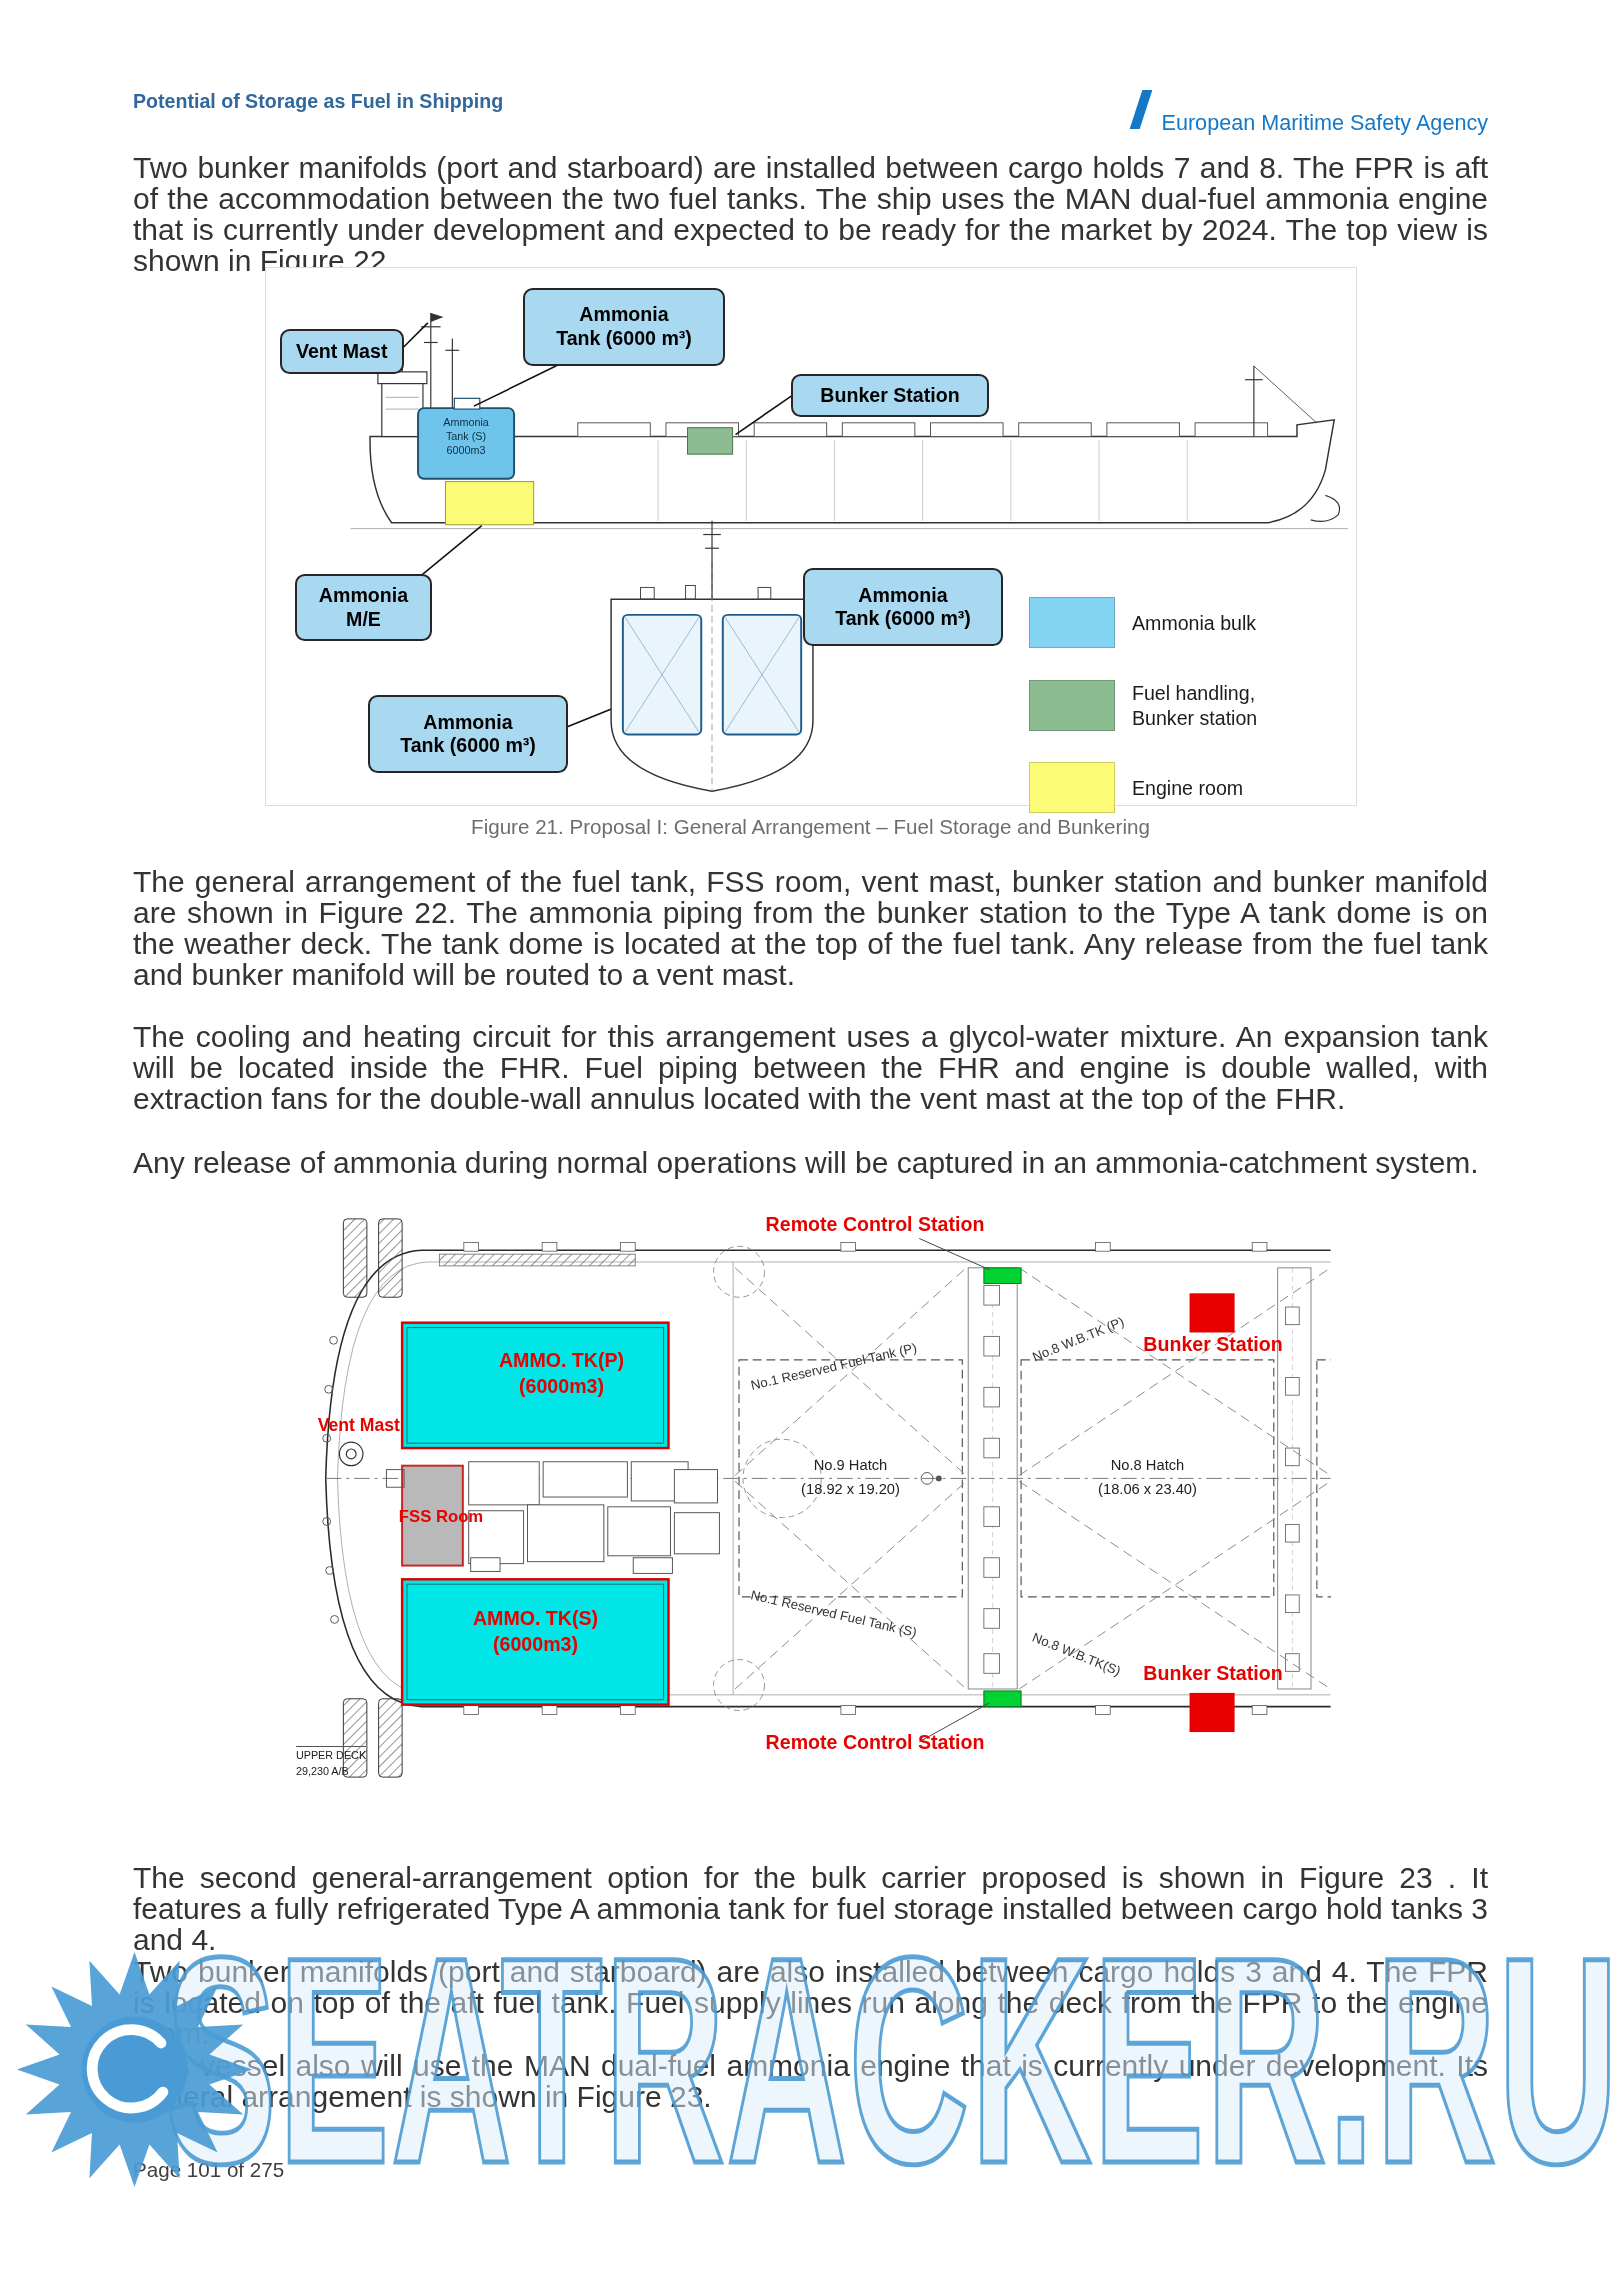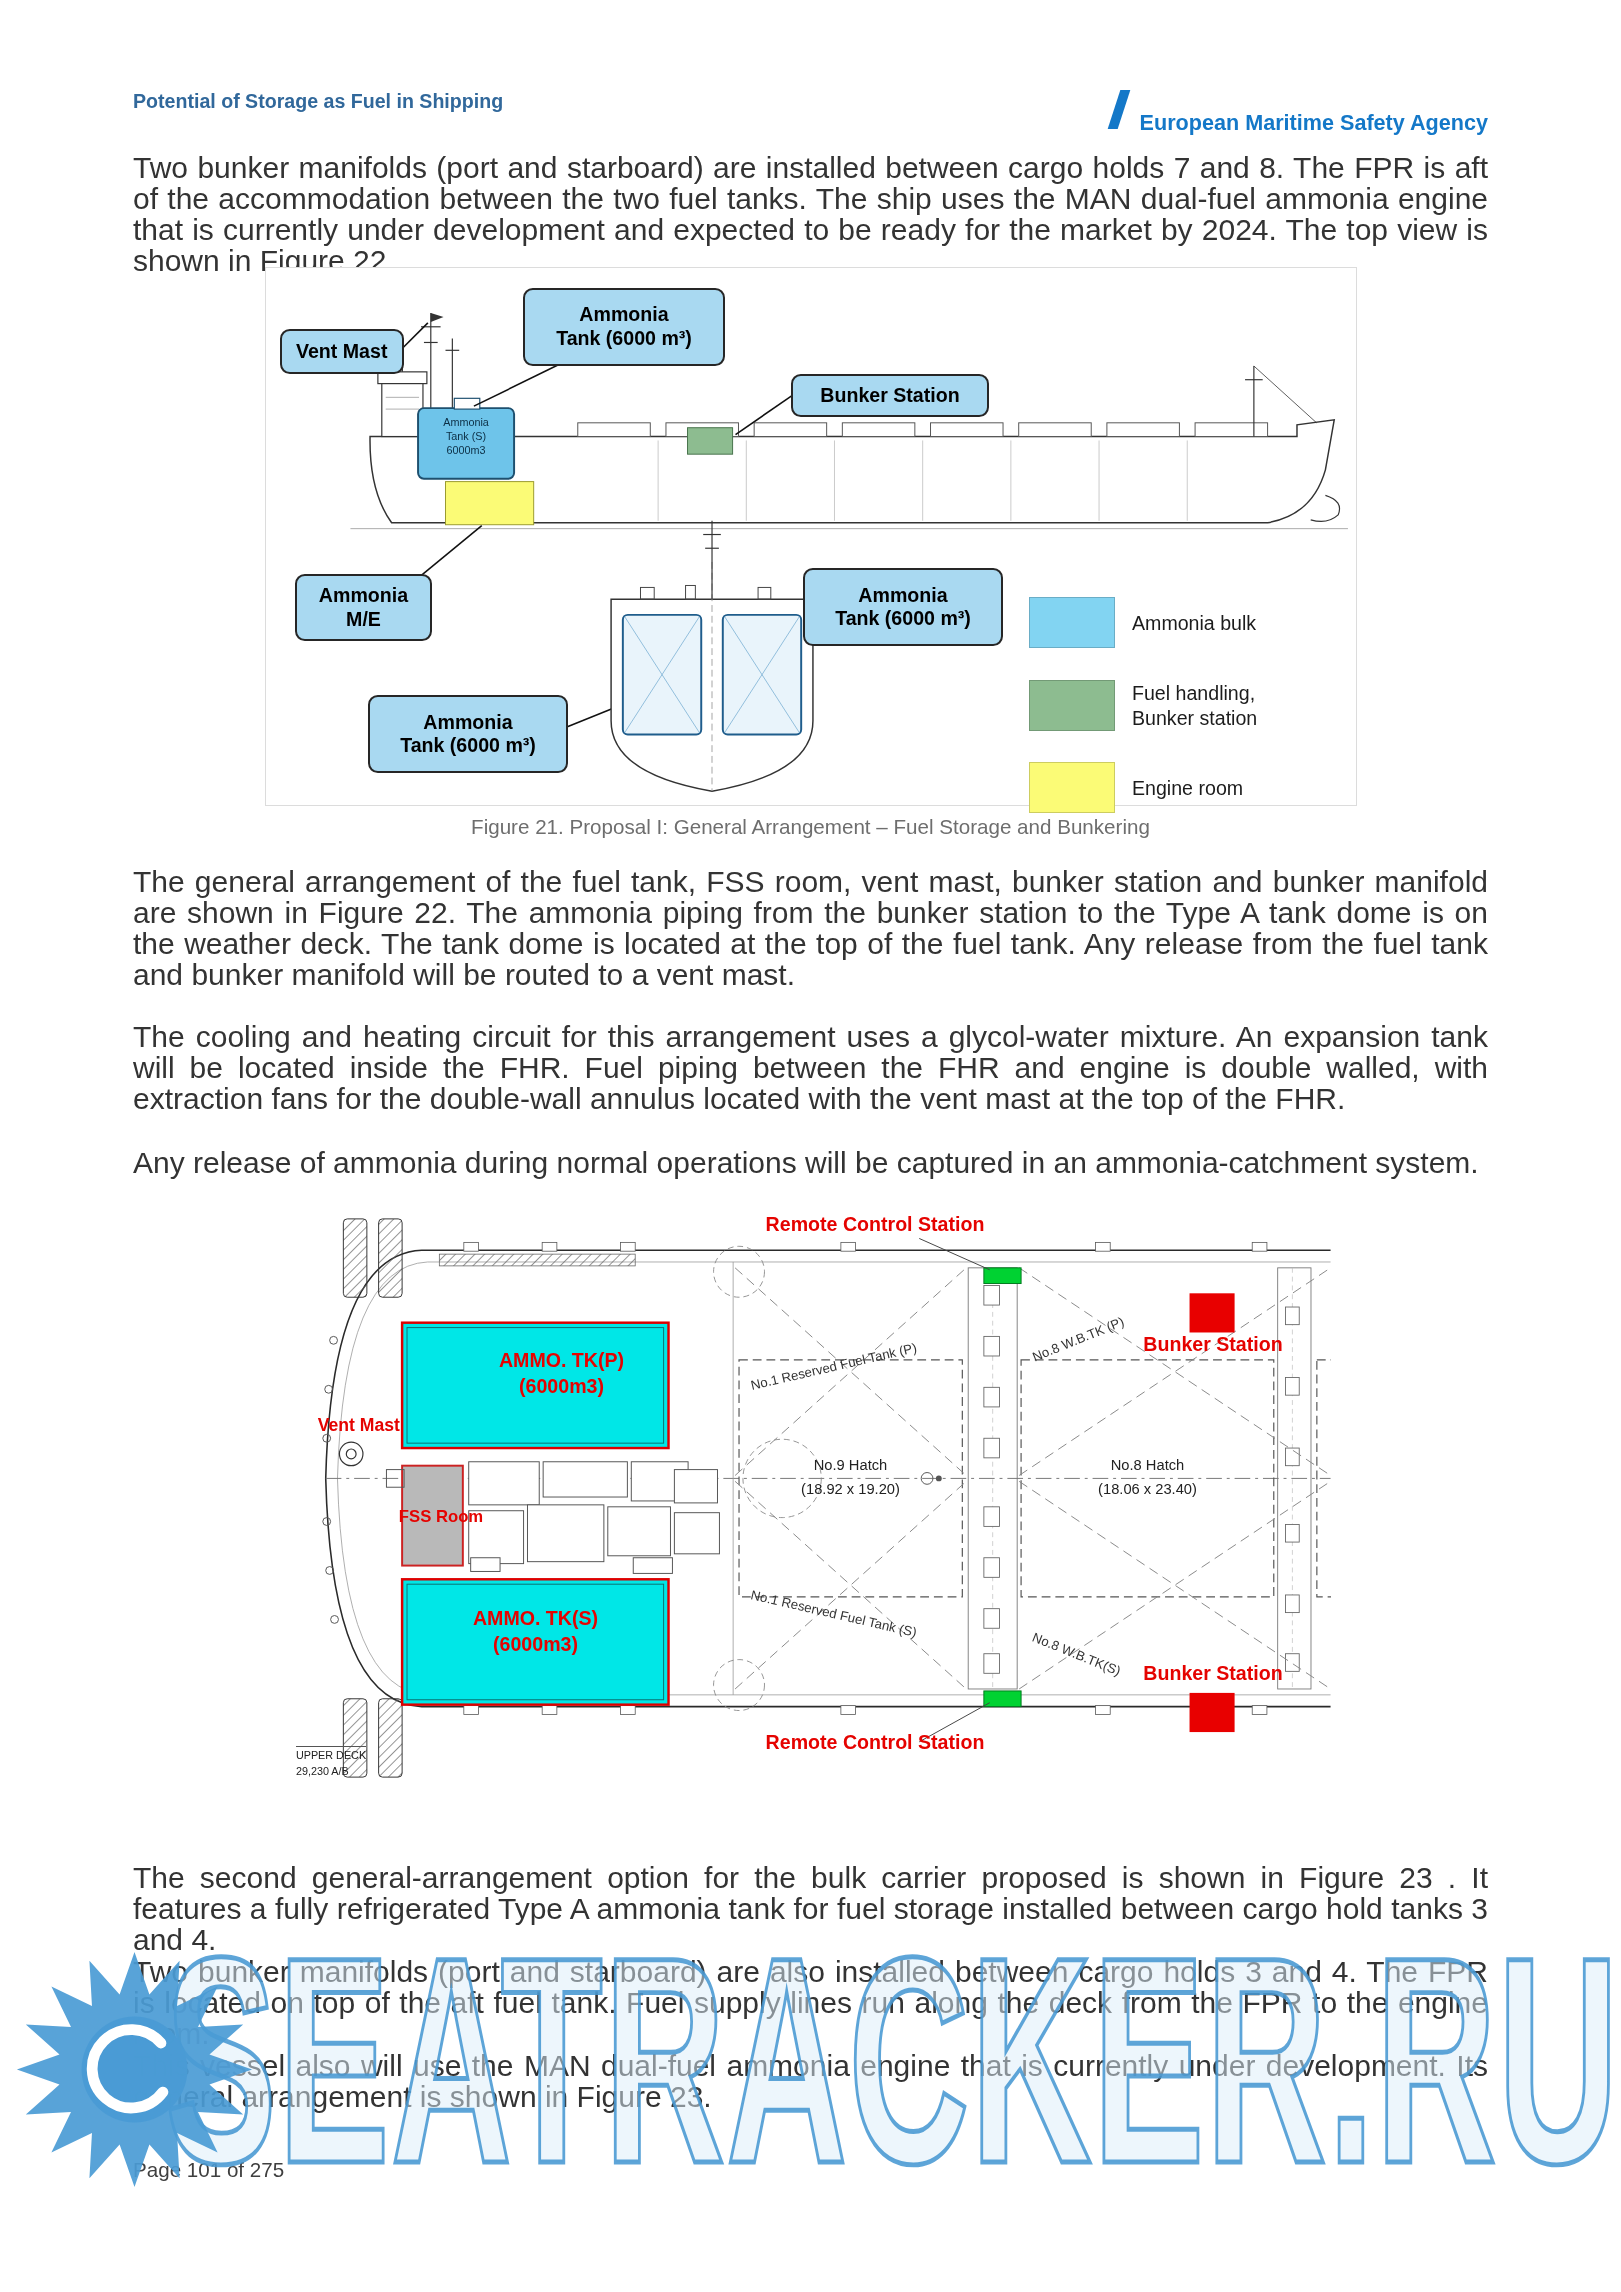--- a/index.html
+++ b/index.html
@@ -3,21 +3,21 @@
 <meta charset="utf-8">
 <style>
   html,body{margin:0;padding:0;background:#e8e8e8;}
   .page{position:relative;width:1621px;height:2293px;background:#ffffff;overflow:hidden;
         font-family:"Liberation Sans",sans-serif;color:#333;}
   .abs{position:absolute;}
   
   .hdr-left{position:absolute;left:133px;top:90px;font-size:19.6px;font-weight:bold;color:#31689b;}
   .hdr-right{position:absolute;right:133px;top:82px;display:flex;align-items:center;}
   .slash{display:inline-block;width:9.8px;height:39px;background:#1478c8;transform:skewX(-18deg);margin-right:15.7px;}
-  .agency{font-size:21.6px;font-weight:700;color:#1478c8;margin-top:28px;}
+  .agency{font-size:21.6px;font-weight:400;color:#1478c8;margin-top:28px;}
   
   .body-text{position:absolute;left:133px;width:1355px;margin:0;font-size:30px;line-height:31px;
              color:#333;text-align:justify;}
   .caption{position:absolute;left:0;width:100%;text-align:center;font-size:20.6px;color:#6e6e6e;}
   .footer{position:absolute;left:133px;top:2158px;font-size:20.6px;color:#3f3f3f;}
   .pre{white-space:pre-line;}
   
   .fig21{position:absolute;left:265px;top:267px;width:1090px;height:537px;background:#fff;
          border:1px solid #dcdcdc;}
   .callout{position:absolute;background:#a9d9f1;border:2px solid #262626;border-radius:9.8px;

